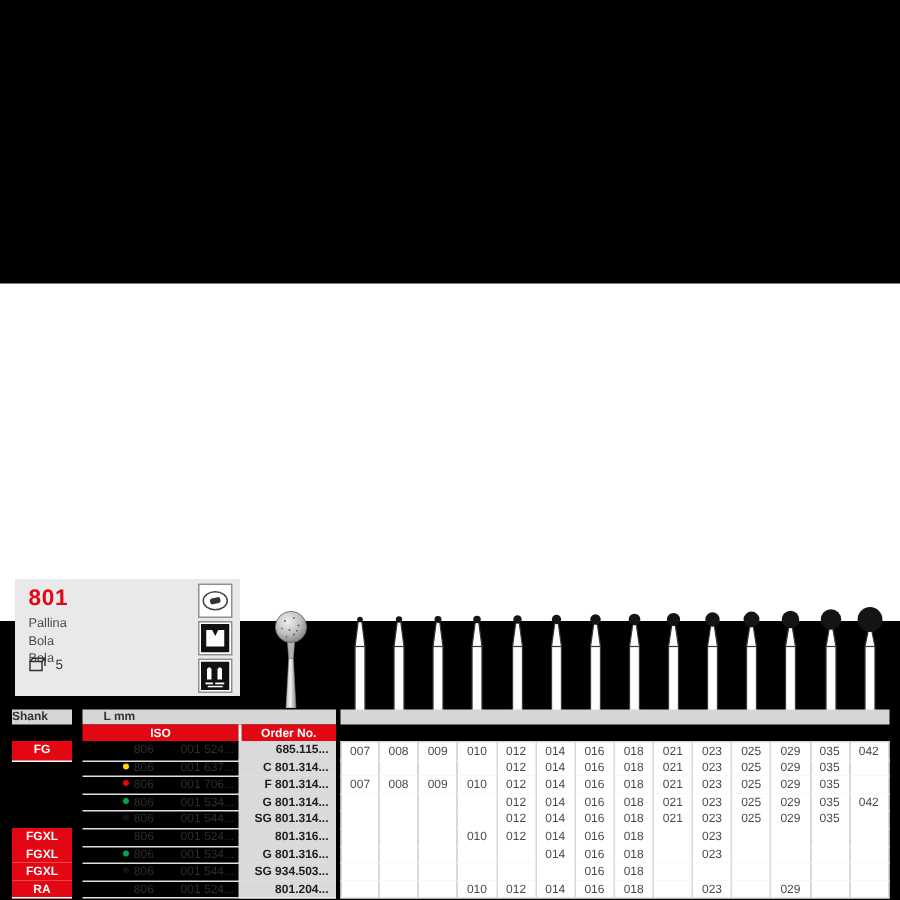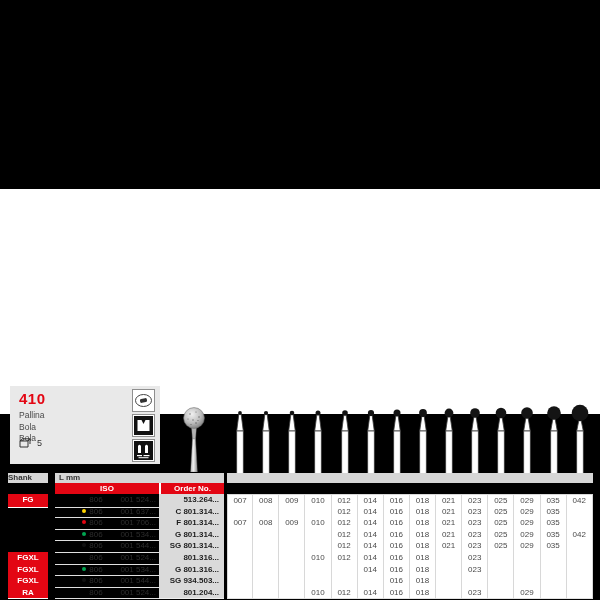--- a/index.html
+++ b/index.html
@@ -26,42 +26,42 @@
   .picto{width:26.14px;height:80px;display:flex;justify-content:center;}
 
   
   .tbl{position:absolute;left:8px;top:284px;width:586px;font-size:8px;color:#333;}
   .trow{display:grid;grid-template-columns:40px 7px 104px 65px 3px repeat(14,26.14px);}
   .h1{height:10px;line-height:10px;}
   .h2{height:11px;line-height:11px;}
   .dr{height:11.6px;line-height:11.6px;}
   .gray-h{background:#d6d6d6;font-weight:bold;color:#333;}
   .shank-h{grid-column:1;text-align:left;}
-  .lmm-h{grid-column:3 / span 2;padding-left:4px;box-sizing:border-box;}
+  .lmm-h{grid-column:3 / span 2;padding-left:14px;box-sizing:border-box;}
   .sizes-h{grid-column:6 / span 14;background:#d6d6d6;}
   .red-h{background:#e30613;color:#fff;font-weight:bold;text-align:center;}
   .iso-h{grid-column:3;}
   .ord-h{grid-column:4;border-left:2px solid #fff;box-sizing:border-box;}
   .badge{grid-column:1;background:#e30613;color:#fff;font-weight:bold;text-align:center;border-bottom:1px solid #fff;box-sizing:border-box;}
   .badge.empty{background:transparent;border-bottom:none;}
   .iso-c{grid-column:3;text-align:right;padding-right:3px;border-bottom:1px solid #e0e0e0;box-sizing:border-box;color:#2d2d2d;white-space:nowrap;}
   .iso-b{font-weight:normal;color:#000;}
   .ord-c{grid-column:4;background:#dadada;text-align:right;padding-right:5px;font-weight:bold;color:#1d1d1d;border-bottom:1px solid #efefef;box-sizing:border-box;white-space:nowrap;}
   .sz{background:#fff;text-align:center;color:#4a4a4a;border-right:1px solid #d8d8d8;border-bottom:1px solid #e2e2e2;box-sizing:border-box;}
   .sz.first{border-left:1px solid #d8d8d8;}
   .dr0 .sz{border-top:1px solid #d8d8d8;}
   .dot{display:inline-block;width:4px;height:4px;border-radius:50%;margin-right:3px;vertical-align:1px;}
 </style>
 </head>
 <body>
 
 <div class="band">
 
   <div class="info-box">
-    <div class="fig-number">410</div>
+    <div class="fig-number">801</div>
     <div class="names">
       <div>Pallina</div>
       <div>Bola</div>
       <div>Bola</div>
     </div>
     <div class="pack">
       <svg width="13" height="10" viewBox="0 0 13 10">
         <polygon points="1,3 9,3 9,9 1,9" fill="none" stroke="#333" stroke-width="1"></polygon>
         <polyline points="1,3 3,0.8 11,0.8 9,3" fill="none" stroke="#333" stroke-width="1"></polyline>
         <line x1="11" y1="0.8" x2="11" y2="6" stroke="#333" stroke-width="1"></line>
@@ -230,21 +230,21 @@
       <div class="sizes-h"></div>
     </div>
     <div class="trow h2">
       <div class="red-h iso-h">ISO</div>
       <div class="red-h ord-h">Order No.</div>
     </div>
     <div id="table-rows">
         <div class="trow dr dr0">
           <div class="badge">FG</div>
           <div class="iso-c"><span>806</span><span class="iso-b"> 314</span><span> 001</span><span> 524...</span></div>
-          <div class="ord-c">513.264...</div>
+          <div class="ord-c">685.115...</div>
           <div class="sz first" style="grid-column: 6;">007</div>
           <div class="sz" style="grid-column: 7;">008</div>
           <div class="sz" style="grid-column: 8;">009</div>
           <div class="sz" style="grid-column: 9;">010</div>
           <div class="sz" style="grid-column: 10;">012</div>
           <div class="sz" style="grid-column: 11;">014</div>
           <div class="sz" style="grid-column: 12;">016</div>
           <div class="sz" style="grid-column: 13;">018</div>
           <div class="sz" style="grid-column: 14;">021</div>
           <div class="sz" style="grid-column: 15;">023</div>

